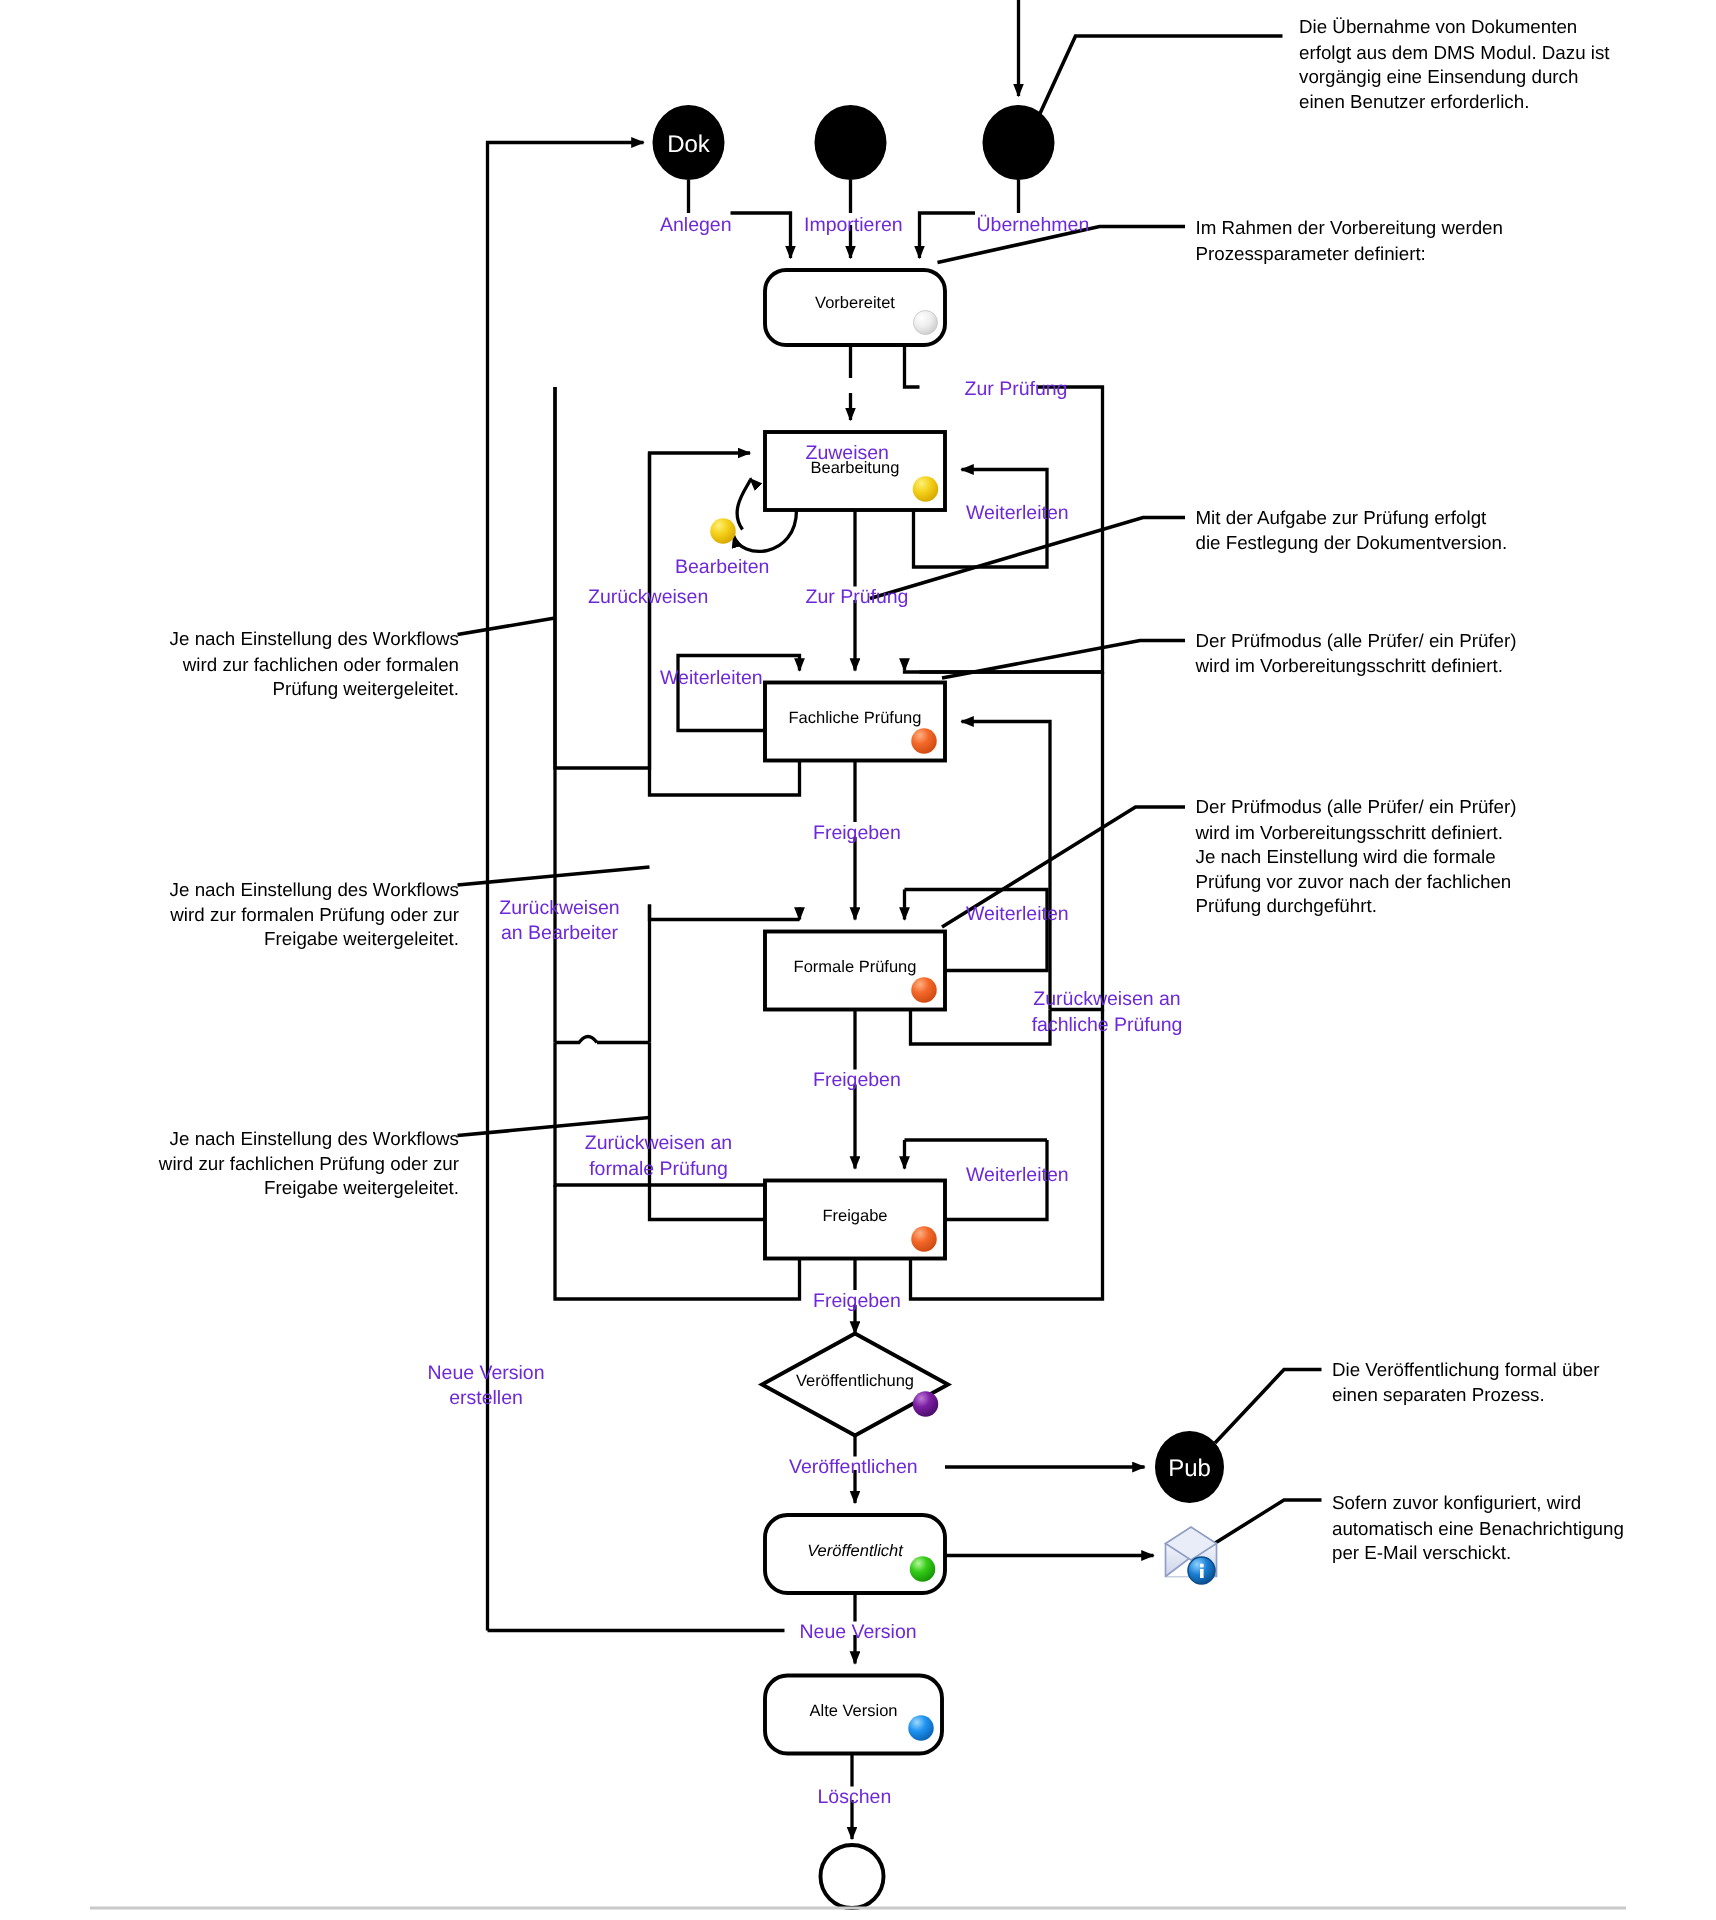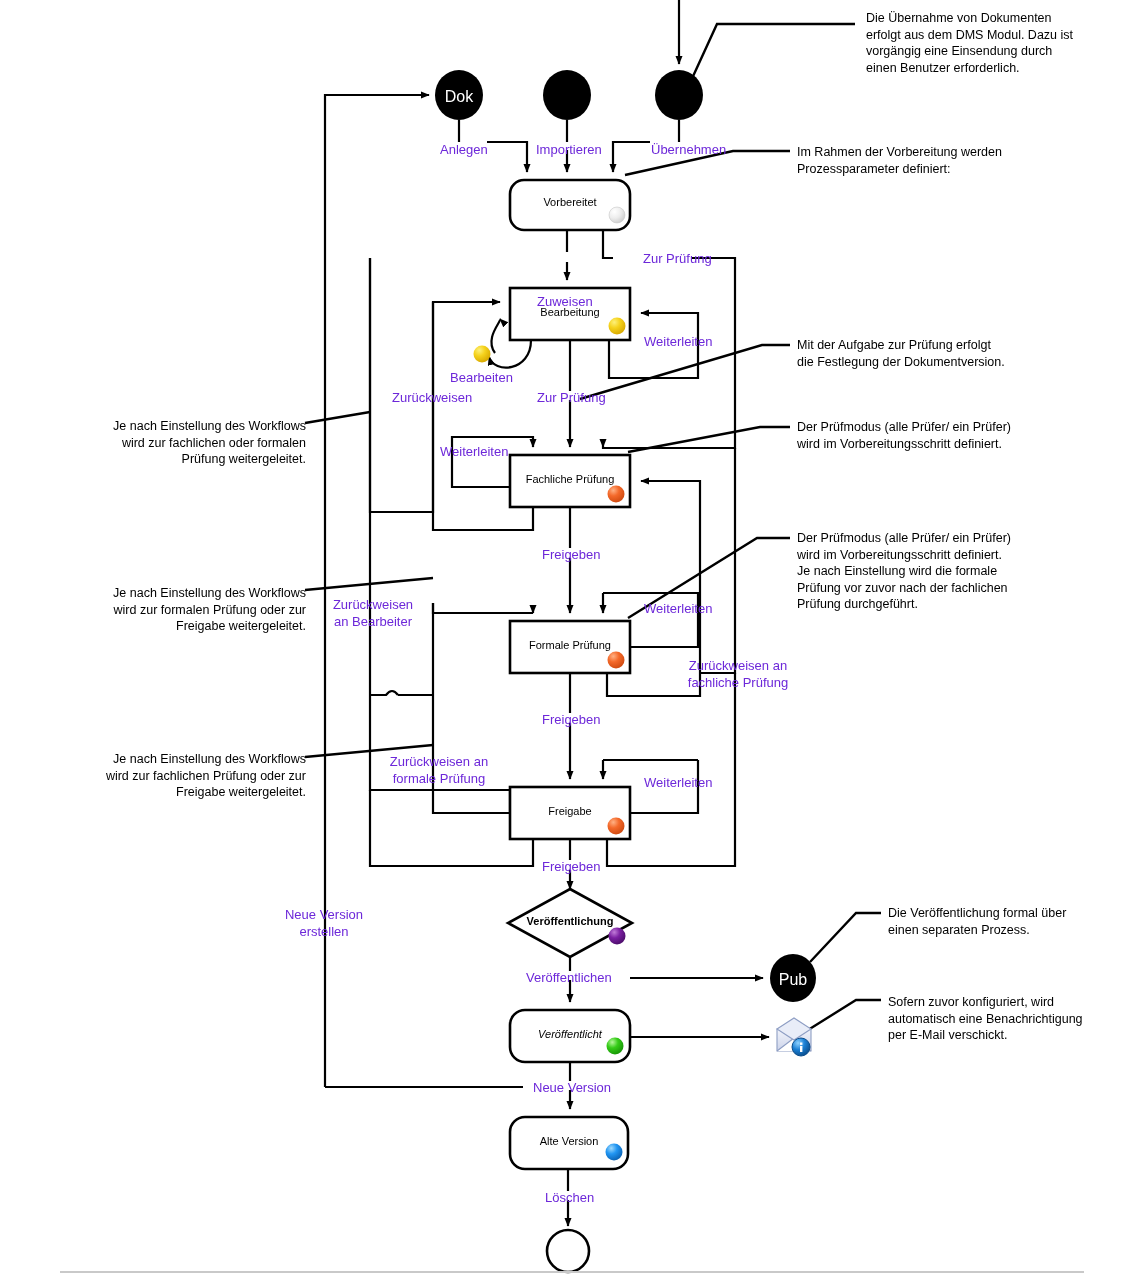--- a/index.html
+++ b/index.html
@@ -340,21 +340,21 @@
 </svg>
 
 <div class="nodelabel" style="left:431px;top:88px;width:56px;">Dok</div>
 <div class="nodelabel" style="left:765px;top:971px;width:56px;">Pub</div>
 
 <div class="statelabel" style="left:510px;top:196px;width:120px;">Vorbereitet</div>
 <div class="statelabel" style="left:510px;top:306px;width:120px;">Bearbeitung</div>
 <div class="statelabel" style="left:505px;top:473px;width:130px;">Fachliche Prüfung</div>
 <div class="statelabel" style="left:505px;top:639px;width:130px;">Formale Prüfung</div>
 <div class="statelabel" style="left:510px;top:805px;width:120px;">Freigabe</div>
-<div class="statelabel" style="left:505px;top:915px;width:130px;font-weight:bold;">Veröffentlichung</div>
+<div class="statelabel" style="left:505px;top:915px;width:130px;">Veröffentlichung</div>
 <div class="statelabel" style="left:510px;top:1028px;width:120px;font-style:italic;">Veröffentlicht</div>
 <div class="statelabel" style="left:510px;top:1135px;width:118px;">Alte Version</div>
 
 <div class="txt" style="left:440px;top:142px;">Anlegen</div>
 <div class="txt" style="left:536px;top:142px;">Importieren</div>
 <div class="txt" style="left:651px;top:142px;">Übernehmen</div>
 
 <div class="txt" style="left:537px;top:251px;margin-top:43px;">Zuweisen</div>
 <div class="txt" style="left:643px;top:251px;">Zur Prüfung</div>
 

